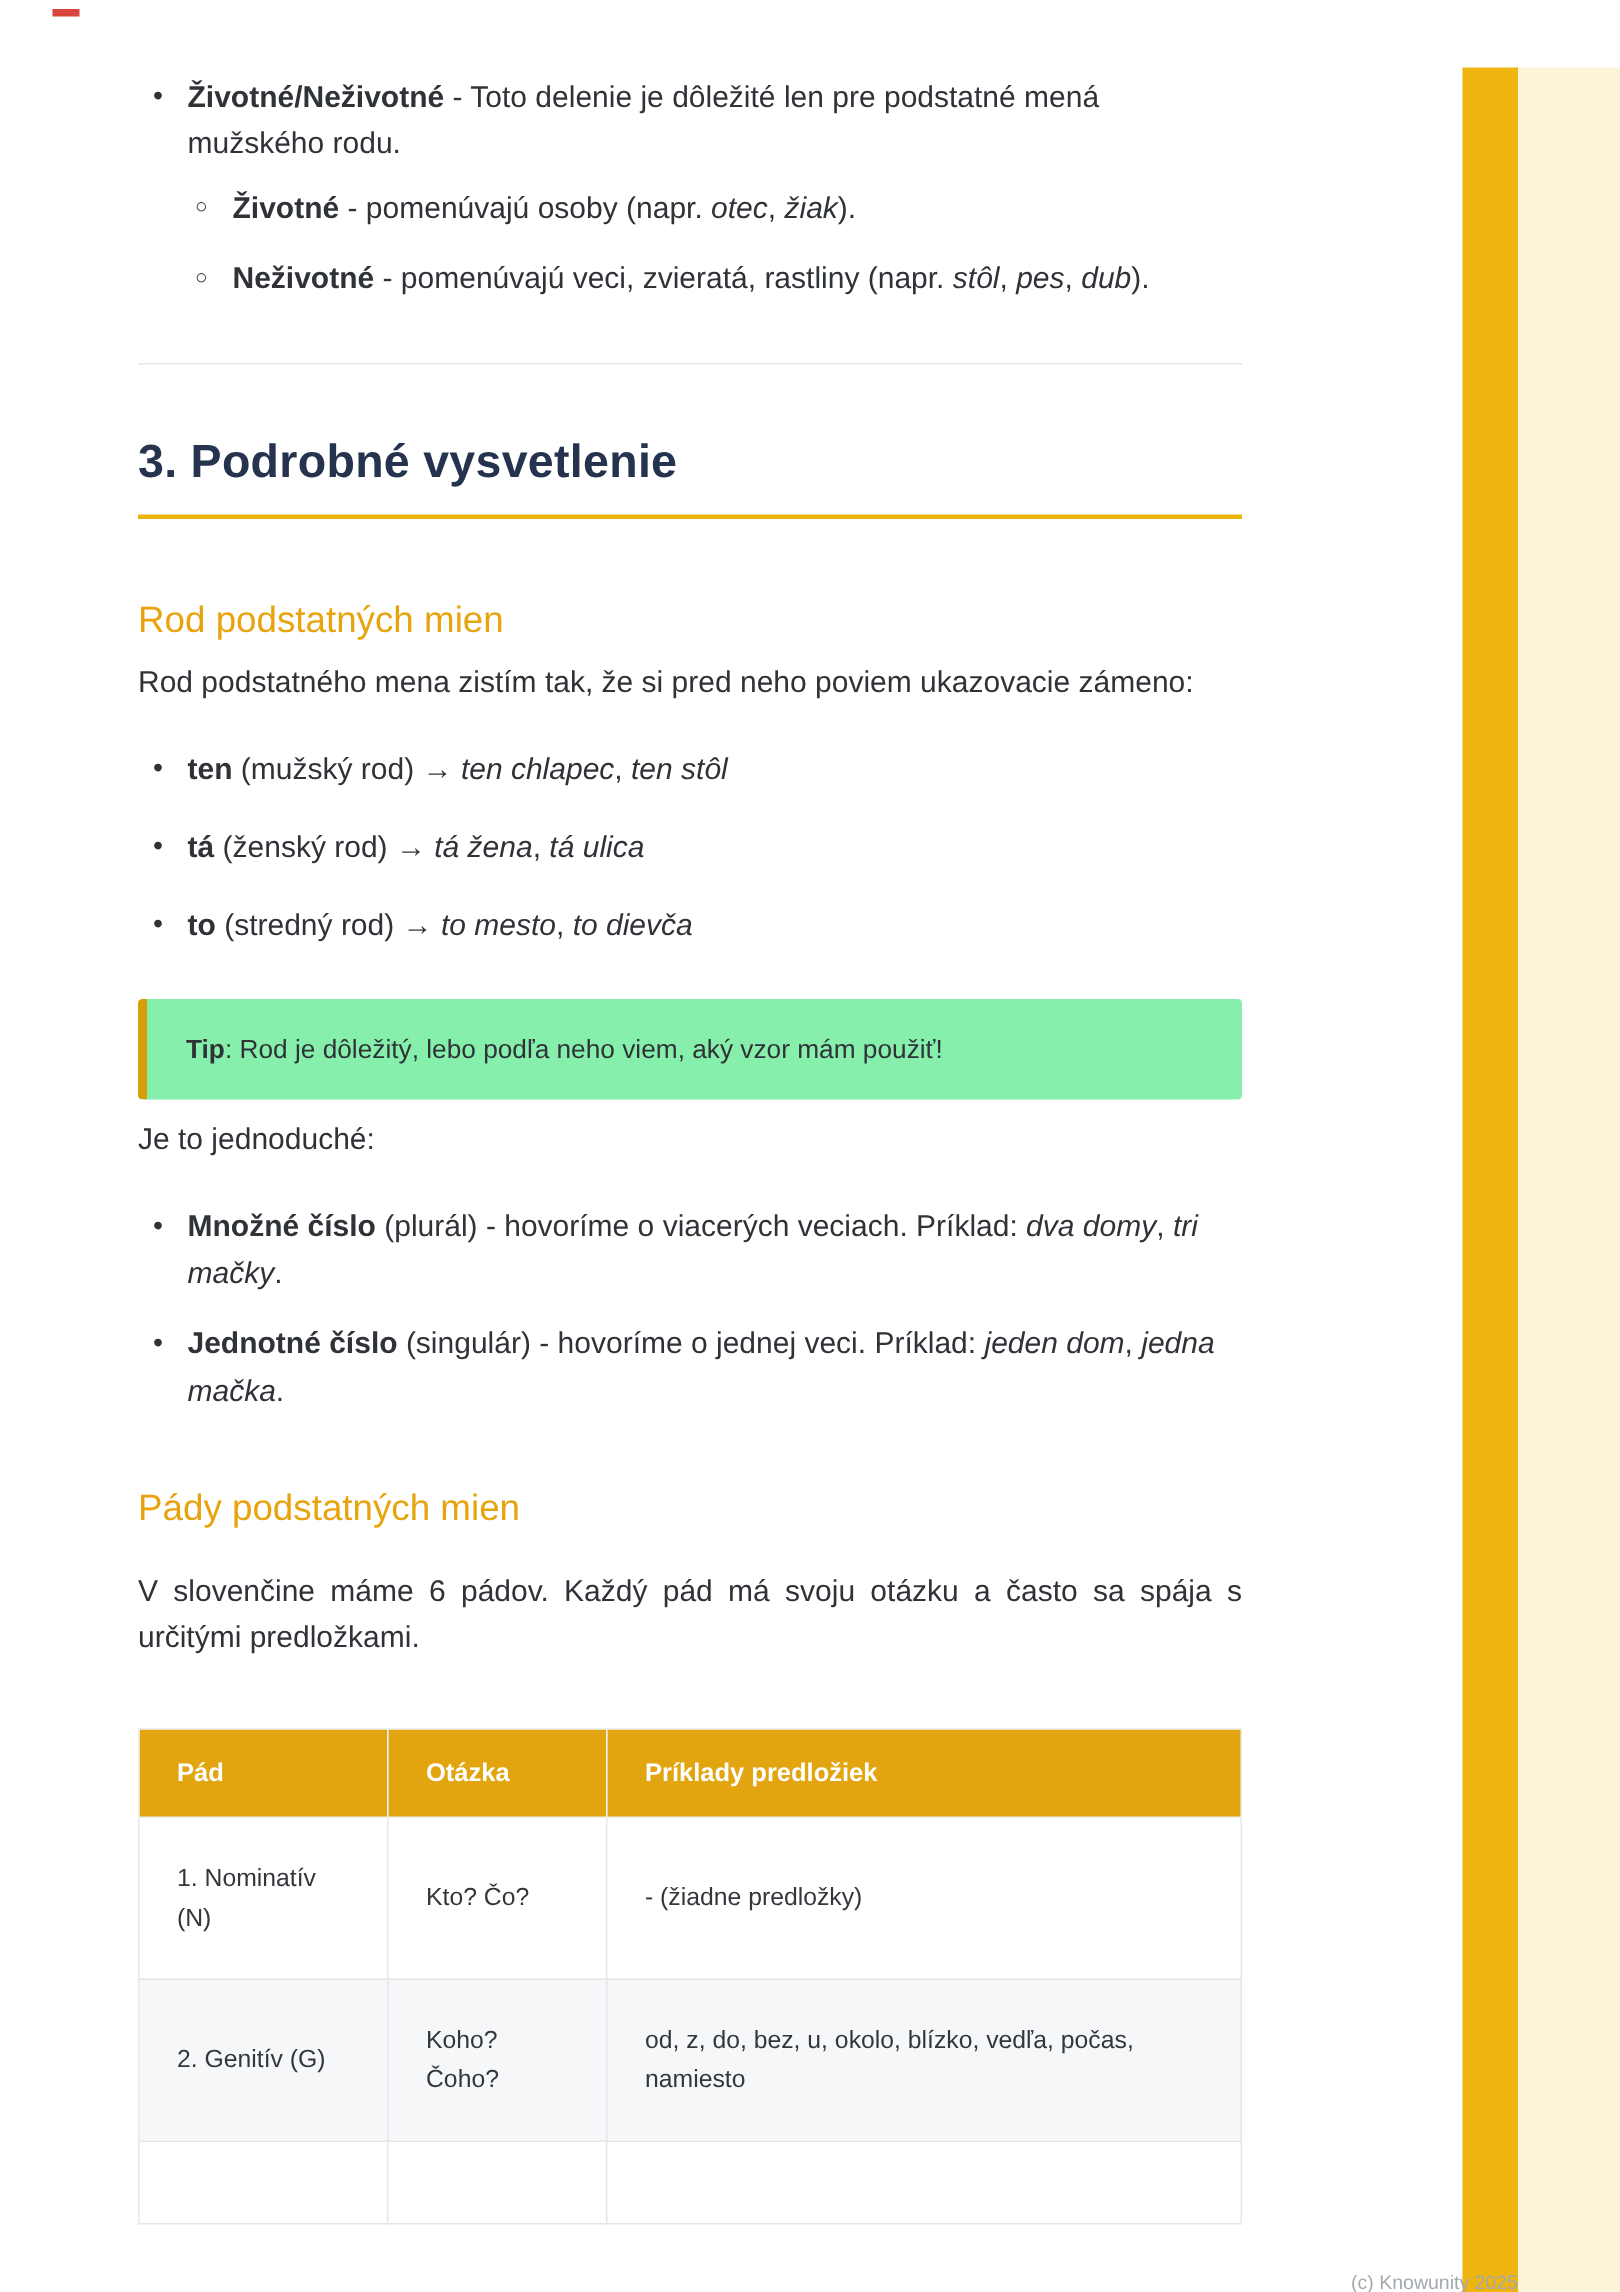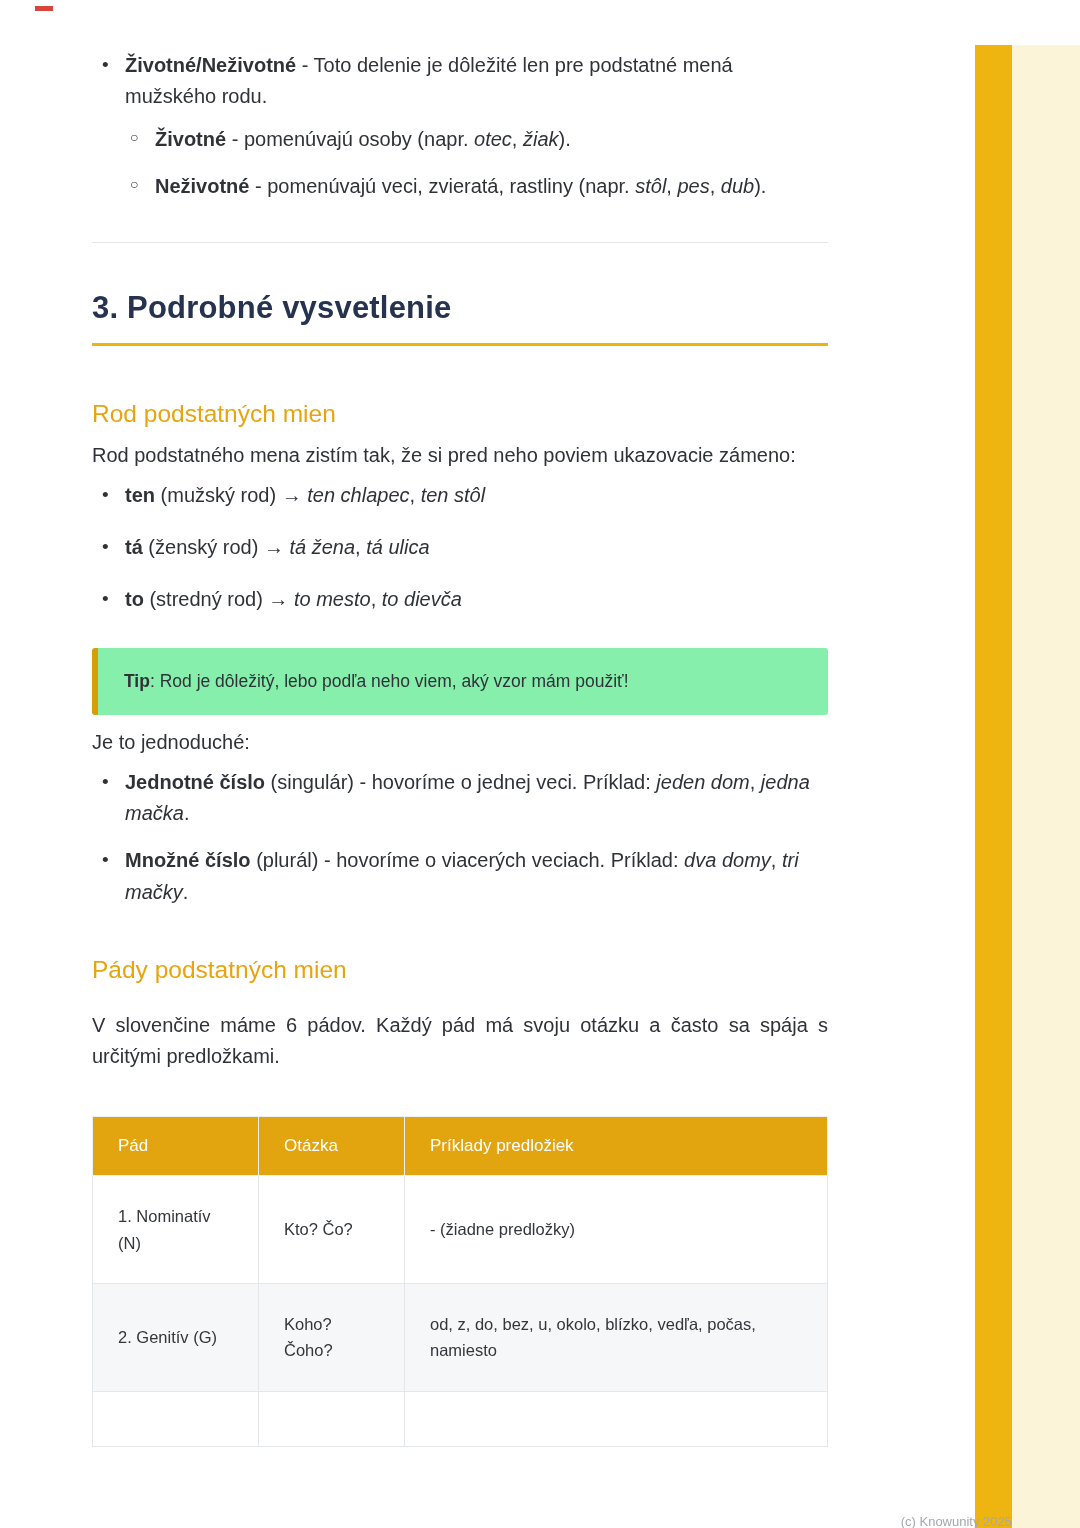--- a/index.html
+++ b/index.html
@@ -33,30 +33,30 @@
 
   h1.section-title { margin-top:47px; font-size:31px; font-weight:700; color:#26334f;
                      padding-bottom:17px; border-bottom:3.5px solid #ebb50d; letter-spacing:.2px; }
 
   h2.sub-title { margin-top:54px; font-size:24.5px; font-weight:400; color:#e8a40e; }
   h2.sub-title.tight { margin-top:48px; }
 
   p.para { margin-top:12px; }
   p.justify { text-align:justify; margin-top:26px; }
 
-  ul.bullets { margin-top:9px; }
+  ul.bullets { margin-top:27px; }
   ul.bullets > li { position:relative; padding-left:33px; margin-bottom:21px; }
   ul.bullets > li::before { content:"•"; position:absolute; left:10px; font-size:19px; }
   ul.bullets.wraps > li { margin-bottom:16px; }
 
   .tip { margin-top:32px; background:#86efac; border-left:6px solid #d79e08; border-radius:3px;
          padding:20px 26px; font-size:17.5px; line-height:1.56; color:#2f3338; }
 
   table.pady-table { margin-top:44px; width:100%; border-collapse:collapse; table-layout:fixed; }
-  table.pady-table th { background:#e3a50f; color:#ffffff; font-weight:400; text-align:left;
+  table.pady-table th { background:#e3a50f; color:#ffffff; font-weight:700; text-align:left;
                         padding:19px 25px; font-size:17px; border:1px solid #edf0f2; }
   table.pady-table td { border:1px solid #e4e7ea; padding:27px 25px; color:#33373c;
                         font-size:16.5px; line-height:1.6; vertical-align:middle; background:#ffffff; }
   table.pady-table tr.alt td { background:#f6f7f8; }
 </style>
 </head>
 <body>
 
 <div class="page">
 
@@ -86,22 +86,22 @@
       <li><span class="b">ten</span><span> (mužský rod) → </span><span class="i">ten chlapec</span><span>, </span><span class="i">ten stôl</span></li>
       <li><span class="b">tá</span><span> (ženský rod) → </span><span class="i">tá žena</span><span>, </span><span class="i">tá ulica</span></li>
       <li><span class="b">to</span><span> (stredný rod) → </span><span class="i">to mesto</span><span>, </span><span class="i">to dievča</span></li>
     </ul>
 
     <div class="tip"><span class="b">Tip</span><span>: Rod je dôležitý, lebo podľa neho viem, aký vzor mám použiť!</span></div>
 
     <p class="para">Je to jednoduché:</p>
 
     <ul class="bullets wraps">
+      <li><span class="b">Množné číslo</span><span> (plurál) - hovoríme o viacerých veciach. Príklad: </span><span class="i">dva domy</span><span>, </span><span class="i">tri mačky</span><span>.</span></li>
       <li><span class="b">Jednotné číslo</span><span> (singulár) - hovoríme o jednej veci. Príklad: </span><span class="i">jeden dom</span><span>, </span><span class="i">jedna mačka</span><span>.</span></li>
-      <li><span class="b">Množné číslo</span><span> (plurál) - hovoríme o viacerých veciach. Príklad: </span><span class="i">dva domy</span><span>, </span><span class="i">tri mačky</span><span>.</span></li>
     </ul>
 
     <h2 class="sub-title tight">Pády podstatných mien</h2>
     <p class="justify">V slovenčine máme 6 pádov. Každý pád má svoju otázku a často sa spája s určitými predložkami.</p>
 
     <table class="pady-table">
       <colgroup>
         <col style="width:166px">
         <col style="width:146px">
         <col>

